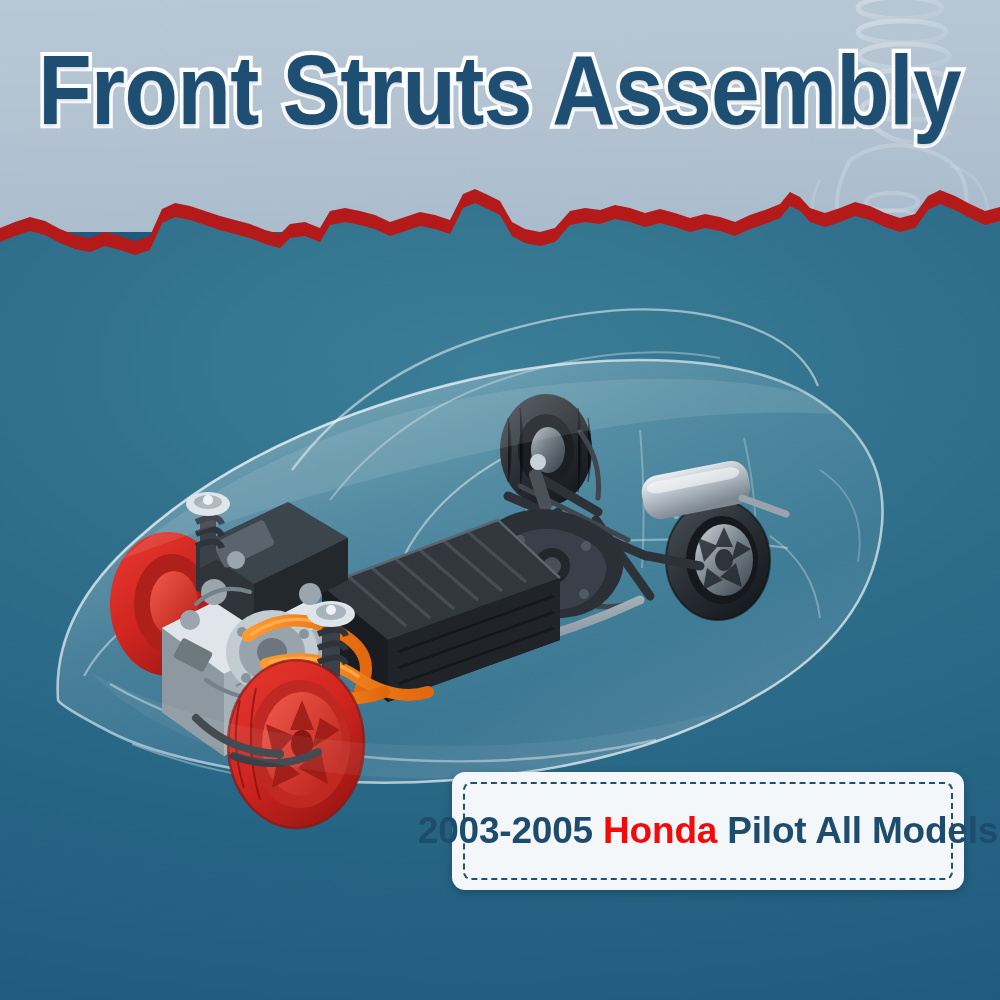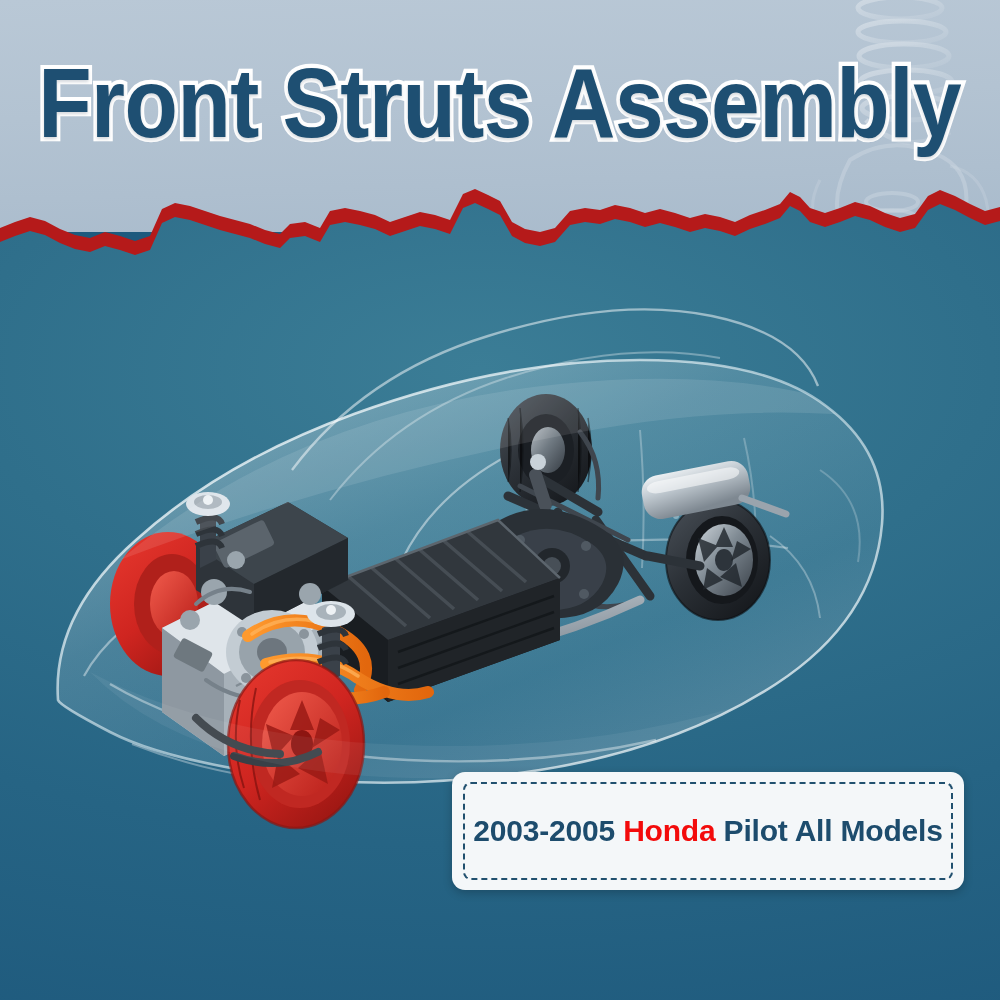--- a/index.html
+++ b/index.html
@@ -24,21 +24,21 @@
   .header-ghost {
     position:absolute; right:-10px; top:-30px;
     width:230px; height:300px;
     opacity:.40;
   }
 
   
   .title-wrap {
     position:absolute; left:0; top:42px;
     width:1000px; height:110px;
-    display:flex; align-items:flex-end; justify-content:center;
+    display:flex; align-items:flex-start; justify-content:center;
     pointer-events:none;
   }
   .title {
     font-family:"Liberation Sans Narrow","Liberation Sans", sans-serif;
     font-size:84px;
     font-weight:bold;
     letter-spacing:-0.5px;
     color:#1e4f72;
     transform:scaleX(1.04) scaleY(1.18);
     transform-origin:center center;
@@ -99,21 +99,21 @@
   .fitment-inner {
     position:absolute; left:11px; top:10px;
     right:11px; bottom:10px;
     border:2.5px dashed #21506f;
     border-radius:8px;
     display:flex; flex-direction:column;
     align-items:center; justify-content:center;
     gap:2px;
   }
   .fit-line {
-    font-size:30px;
+    font-size:37px;
     font-weight:bold;
     color:#1d4c6d;
     letter-spacing:-0.2px;
     white-space:nowrap;
     line-height:1.22;
   }
   .brand { color:#f30b0b; }
 </style>
 </head>
 <body>

